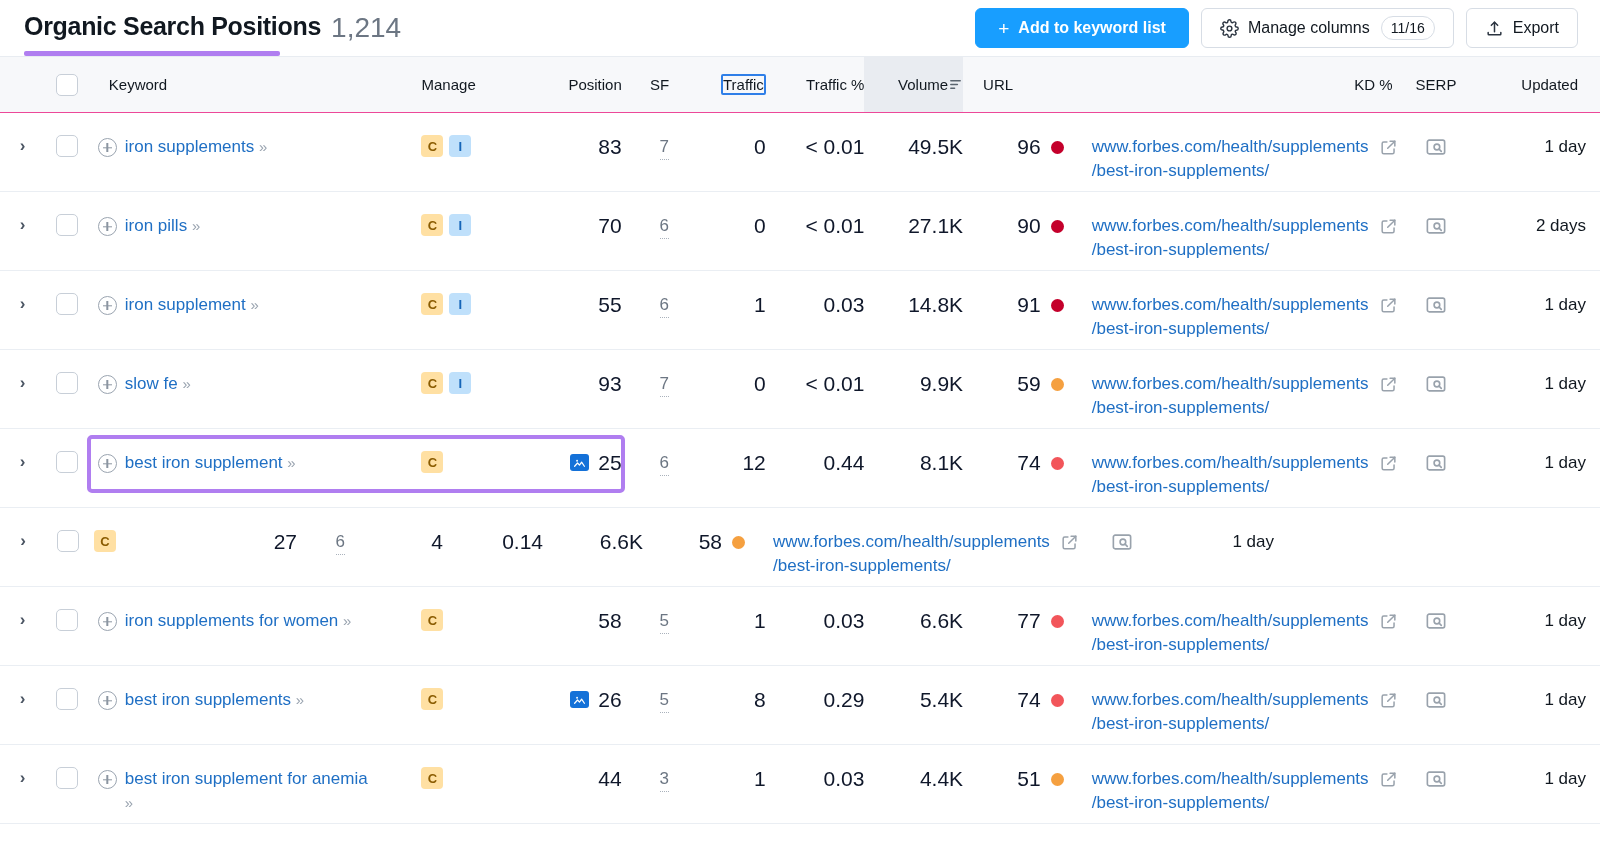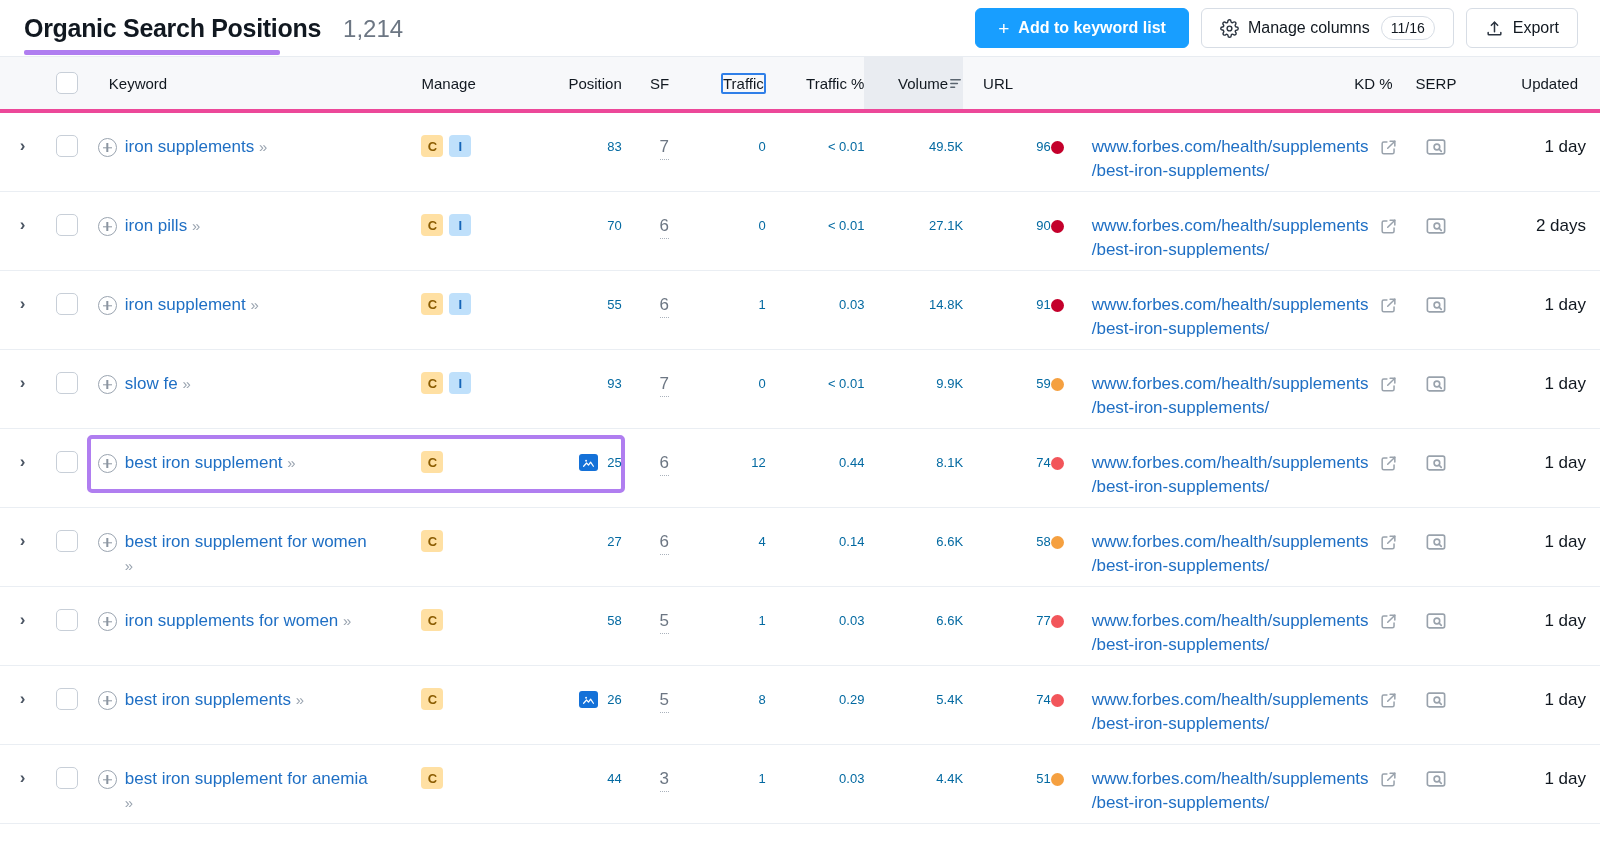--- a/index.html
+++ b/index.html
@@ -13,30 +13,30 @@
 
   
   .topbar {
     position: relative;
     height: 56px;
     display: flex;
     align-items: center;
     padding: 0 22px 0 24px;
     background: #ffffff;
   }
-  .title-wrap { display: flex; align-items: flex-end; gap: 22px; position: relative; }
+  .title-wrap { display: flex; align-items: flex-start; gap: 10px; position: relative; }
   .title {
     font-size: 25px; font-weight: bold; letter-spacing: -0.3px;
     color: #111820; white-space: nowrap;
   }
   .title-underline {
     position: absolute; left: 0; bottom: -12px;
     width: 256px; height: 5px; background: #b07ef0; border-radius: 2px;
   }
-  .title-count { font-size: 24px; color: #6c7683; font-weight: normal; }
+  .title-count { font-size: 28px; color: #6c7683; font-weight: normal; }
 
   .topbar-actions {
     margin-left: auto; display: flex; align-items: center; gap: 12px;
   }
   .btn {
     display: inline-flex; align-items: center; gap: 9px;
     height: 40px; padding: 0 18px;
     border-radius: 6px; font-size: 16px;
     cursor: pointer; white-space: nowrap;
     border: 1px solid #d7dde5; background: #ffffff; color: #111820;
@@ -53,21 +53,21 @@
     font-size: 14px; color: #111820; margin-left: 2px;
   }
   .ico { display: inline-flex; align-items: center; justify-content: center; }
 
   
   .table { width: 1600px; border-top: 1px solid #e8ecf1; }
 
   .thead {
     display: flex; align-items: center;
     height: 56px; background: #f7f8fa;
-    border-bottom: 4px solid #ec4899;
+    border-bottom: 1px solid #ec4899;
     font-size: 15px; color: #111820;
   }
   .th { display: flex; align-items: center; height: 100%; }
   .th.sorted { background: #e9ecf1; }
   .th-focus {
     outline: 2px solid #2f7fe8; outline-offset: -2px;
     border-radius: 2px; padding: 2px 2px;
   }
 
   .row {
@@ -133,33 +133,33 @@
   .plus-circle::after  { top: 4px; bottom: 4px; left: 50%; width: 1.4px; transform: translateX(-50%); }
 
   .badge {
     display: inline-flex; align-items: center; justify-content: center;
     width: 22px; height: 22px; border-radius: 4px;
     font-size: 13px; font-weight: bold; margin-right: 6px; cursor: pointer;
   }
   .badge-C { background: #ffe0a3; color: #8a5b00; }
   .badge-I { background: #bfe0fb; color: #1565b8; }
 
-  .num { font-size: 13px; color: #0369a1; line-height: 24px; }
+  .num { font-size: 21px; color: #0f172a; line-height: 24px; }
   .sf {
     font-size: 17px; color: #6c7683; line-height: 24px;
     border-bottom: 1.5px dotted #aab2bc; cursor: pointer;
   }
   .serp-img-icon {
     display: inline-flex; width: 19px; height: 17px; margin-right: 9px;
     margin-top: 3px; background: #1471d8; border-radius: 3px;
     align-items: center; justify-content: center;
   }
   .pos-wrap { display: flex; align-items: flex-start; }
 
-  .kd-wrap { display: flex; align-items: flex-start; }
+  .kd-wrap { display: flex; align-items: flex-start; gap: 10px; }
   .kd-dot { width: 13px; height: 13px; border-radius: 50%; margin-top: 6px; }
 
   .url-wrap { display: flex; align-items: flex-start; gap: 10px; }
   .url-text {
     color: #1f6fc4; font-size: 17px; line-height: 24px;
     width: 277px; word-break: break-word; cursor: pointer;
   }
   .ext-icon { margin-top: 3px; cursor: pointer; flex: 0 0 auto; }
   .serp-prev-icon { margin-top: 2px; cursor: pointer; }
   .updated { font-size: 17px; color: #111820; line-height: 24px; }
@@ -578,26 +578,20 @@
     </div>
     <span class="hl-box"></span>
   </div>
       <div class="row">
     <div class="cell c-exp">
       <span class="chevron-right">›</span>
     </div>
     <div class="cell c-check">
       <span class="checkbox"></span>
     </div>
-    <div class="cell c-kw">
-      <div class="kw-line">
-        <span class="plus-circle"></span>
-        <span class="kw-text">best iron supplement for women <span class="dbl">»</span></span>
-      </div>
-    </div>
     <div class="cell c-intent">
           <span class="badge badge-C">C</span>
         </div>
     <div class="cell c-pos">
       <span class="pos-wrap">
             <span class="num">27</span>
           </span>
     </div>
     <div class="cell c-sf">
       <span class="sf">6</span>

